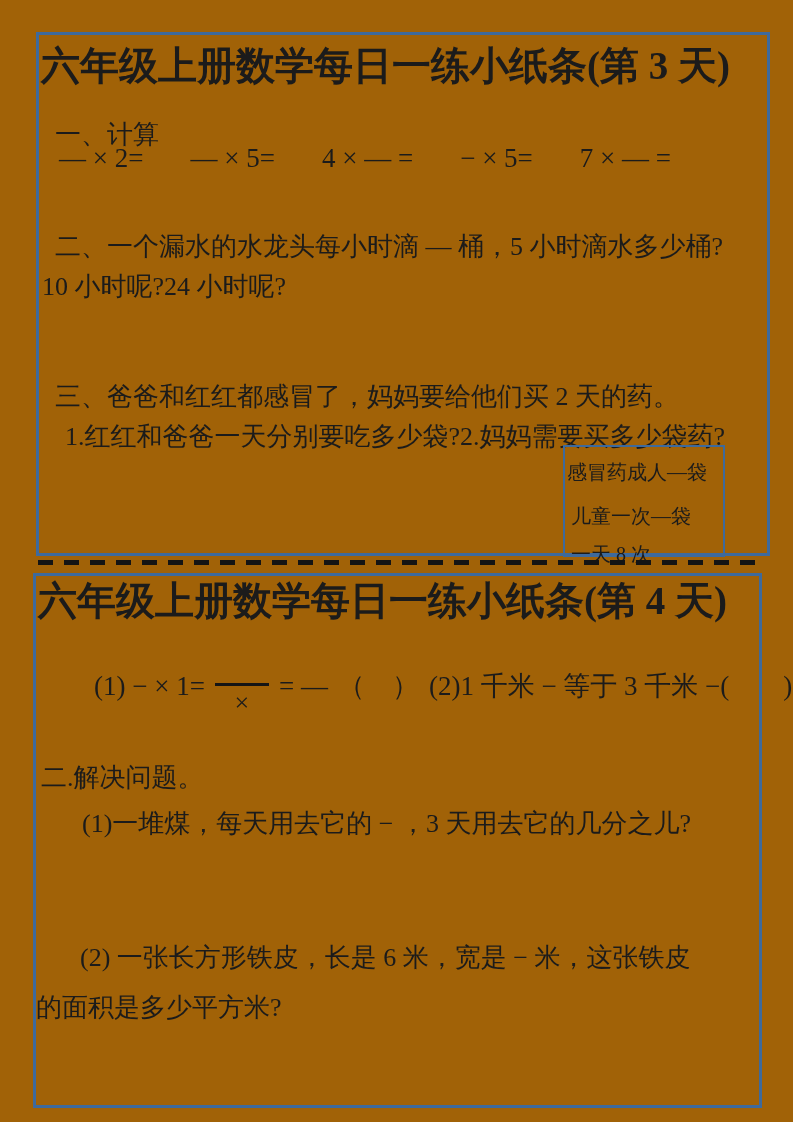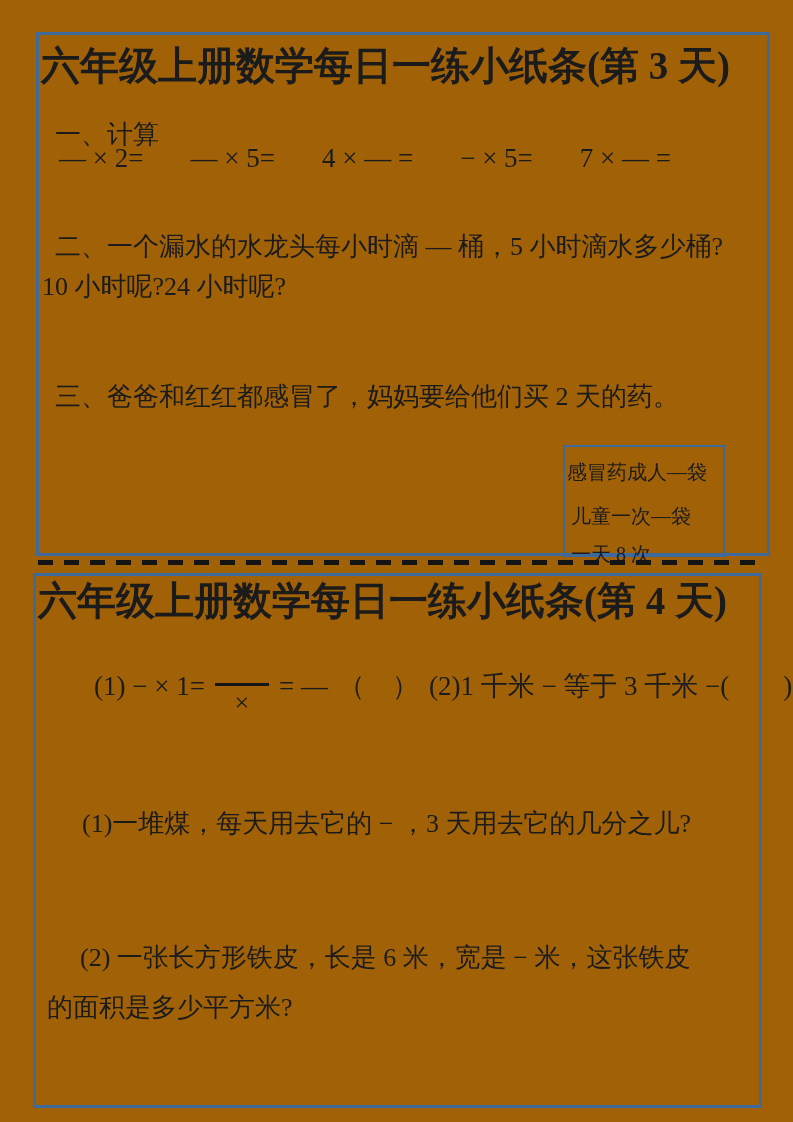--- a/index.html
+++ b/index.html
@@ -54,20 +54,21 @@
       <span class="prob">— × 5=</span>
       <span class="prob">4 × — =</span>
       <span class="prob">− × 5=</span>
       <span class="prob">7 × — =</span>
     </div>
 
     <div class="line" style="left:16px;top:176px;">二、一个漏水的水龙头每小时滴 — 桶，5 小时滴水多少桶?</div>
     <div class="line" style="left:3px;top:216px;">10 小时呢?24 小时呢?</div>
 
     <div class="line" style="left:16px;top:326px;">三、爸爸和红红都感冒了，妈妈要给他们买 2 天的药。</div>
+    <div class="line" style="left:26px;top:366px;">1.红红和爸爸一天分别要吃多少袋?2.妈妈需要买多少袋药?</div>
 
     <div class="med-box">
       <div class="mline" style="top:12px;left:2px;">感冒药成人—袋</div>
       <div class="mline" style="top:56px;">儿童一次—袋</div>
       <div class="mline" style="top:94px;">一天 8 次</div>
     </div>
   </div>
 
   <div class="dashed-sep"></div>
 
@@ -79,20 +80,21 @@
       <span>(1) − × 1=</span>
       <span class="frac">
         <span class="frac-bar"></span>
         <span class="frac-den">×</span>
       </span>
       <span>= —</span>
       <span>（　）</span>
       <span>(2)1 千米 − 等于 3 千米 −(　　)</span>
     </div>
 
+    <div class="line heading" style="left:5px;top:166px;">二.解决问题。</div>
 
     <div class="line" style="left:46px;top:212px;">(1)一堆煤，每天用去它的 − ，3 天用去它的几分之儿?</div>
 
     <div class="line" style="left:44px;top:346px;">(2)  一张长方形铁皮，长是 6 米，宽是 − 米，这张铁皮</div>
-    <div class="line" style="left:11px;top:396px;">的面积是多少平方米?</div>
+    <div class="line" style="left:0;top:396px;">的面积是多少平方米?</div>
   </div>
 
 </div>
 
 </body></html>

